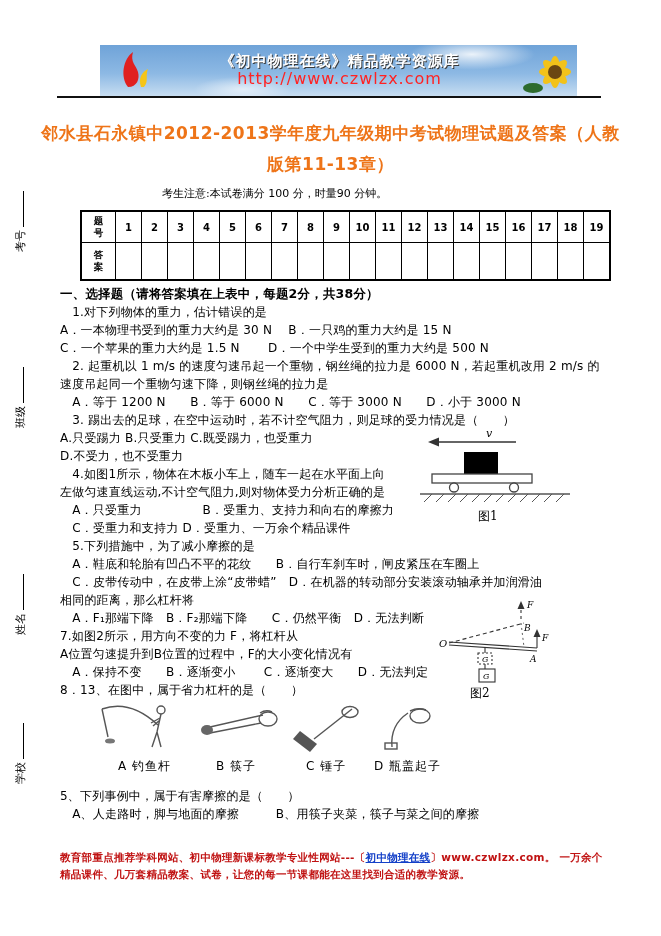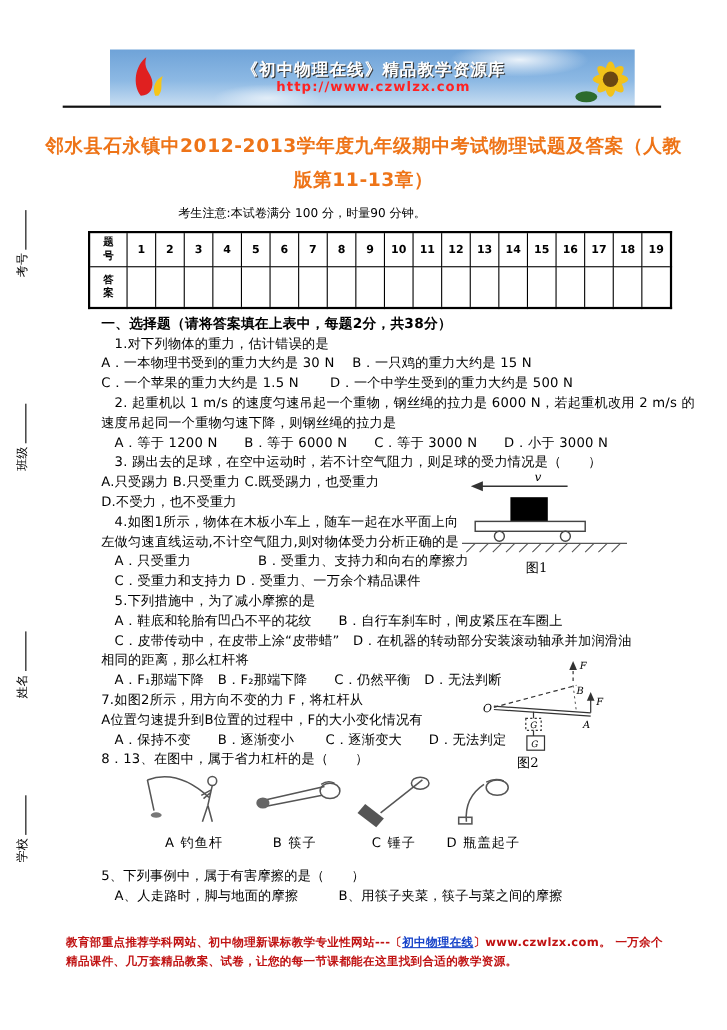--- a/index.html
+++ b/index.html
@@ -7,40 +7,40 @@
         font-family:"DejaVu Sans","Liberation Sans",sans-serif;color:#000;}
   
   .banner{position:absolute;left:100px;top:45px;width:465px;height:52px;display:flex;align-items:center;
           background:
             radial-gradient(ellipse 90px 22px at 78% 18%, rgba(255,255,255,.85), rgba(255,255,255,0) 70%),
             radial-gradient(ellipse 70px 18px at 30% 85%, rgba(255,255,255,.6), rgba(255,255,255,0) 70%),
             linear-gradient(180deg,#6fa3d8 0%,#8db9e4 55%,#cadff2 100%);
           overflow:hidden;padding-left:12px;}
   .banner-text{flex:1;text-align:center;line-height:1.15;}
   .banner-title{color:#fff;font-weight:bold;font-size:15px;letter-spacing:1px;text-shadow:1px 1px 0 #3a3a3a;}
-  .banner-url{color:#ff2222;font-weight:bold;font-size:12px;letter-spacing:1px;cursor:pointer;}
+  .banner-url{color:#ff2222;font-weight:normal;font-size:16px;letter-spacing:1px;cursor:pointer;}
   .hrule{position:absolute;left:57px;top:96px;width:544px;height:2px;background:#111;}
   
   .doc-title{position:absolute;left:40px;top:118px;width:581px;text-align:center;color:#ee7418;
              font-weight:bold;font-size:17px;line-height:31px;letter-spacing:.5px;}
   .notice{position:absolute;left:162px;top:186px;font-size:11px;font-weight:normal;}
   
   .vlabel{position:absolute;left:-22px;width:84px;height:16px;font-size:11px;white-space:nowrap;
           transform:rotate(-90deg);text-align:left;}
   .vblank{display:inline-block;width:36px;border-bottom:1px solid #000;height:11px;margin-left:3px;}
   
   .atable{position:absolute;left:80px;top:210px;border-collapse:collapse;table-layout:fixed;width:513px;}
   .atable td{border:1px solid #000;text-align:center;padding:0;font-weight:bold;}
   .atable{border:2px solid #000;}
   .atable .rowhead{width:33px;font-size:9.5px;}
   .atable .num{font-size:10px;width:25px;height:30px;}
   .atable .ans{height:36px;}
   .stack{width:1.1em;margin:0 auto;word-break:break-all;line-height:1.25;text-align:center;}
   
-  .body-flow{position:absolute;left:60px;top:285px;width:545px;font-size:12px;line-height:18px;margin-left:32px;}
+  .body-flow{position:absolute;left:60px;top:285px;width:545px;font-size:12px;line-height:18px;}
   .tl{height:18px;white-space:nowrap;letter-spacing:.2px;}
   .tl.bold{font-weight:bold;font-size:12.5px;}
   .tools-row{position:relative;height:88px;}
   .tool-label{position:absolute;top:58px;font-size:12px;letter-spacing:1px;}
   
   .fig{position:absolute;}
   svg text{font-family:"DejaVu Serif","Liberation Serif",serif;}
   .it{font-style:italic;}
   
   .footer{position:absolute;left:60px;top:849px;width:543px;font-size:10.5px;font-weight:bold;

